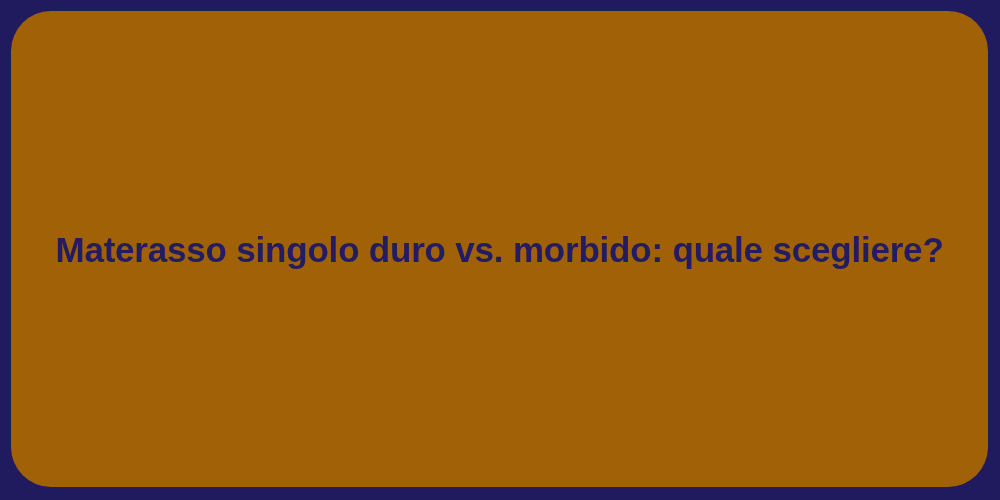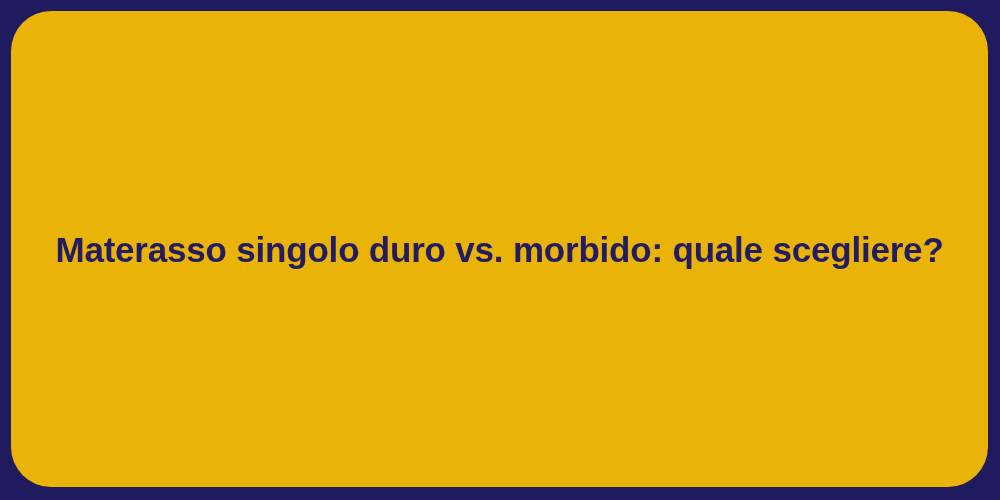--- a/index.html
+++ b/index.html
@@ -24,21 +24,21 @@
     background: #201B5E;
   }
 
   
   .banner-card {
     position: absolute;
     left: 11px;
     top: 11px;
     right: 12px;
     bottom: 13px;
-    background: #eab308;
+    background: #a16207;
     border-radius: 40px;
     display: flex;
     align-items: center;
     justify-content: center;
     box-sizing: border-box;
   }
 
   .headline {
     margin: 0;
     padding: 0 40px;

